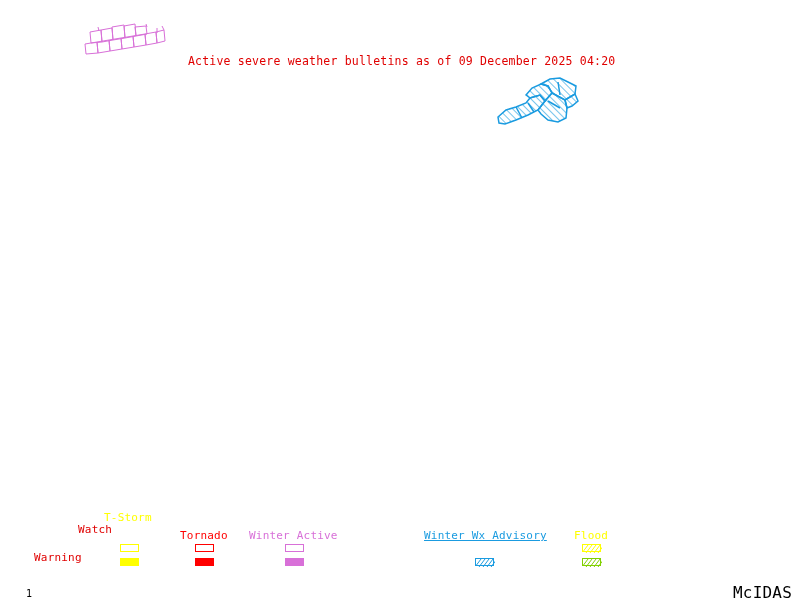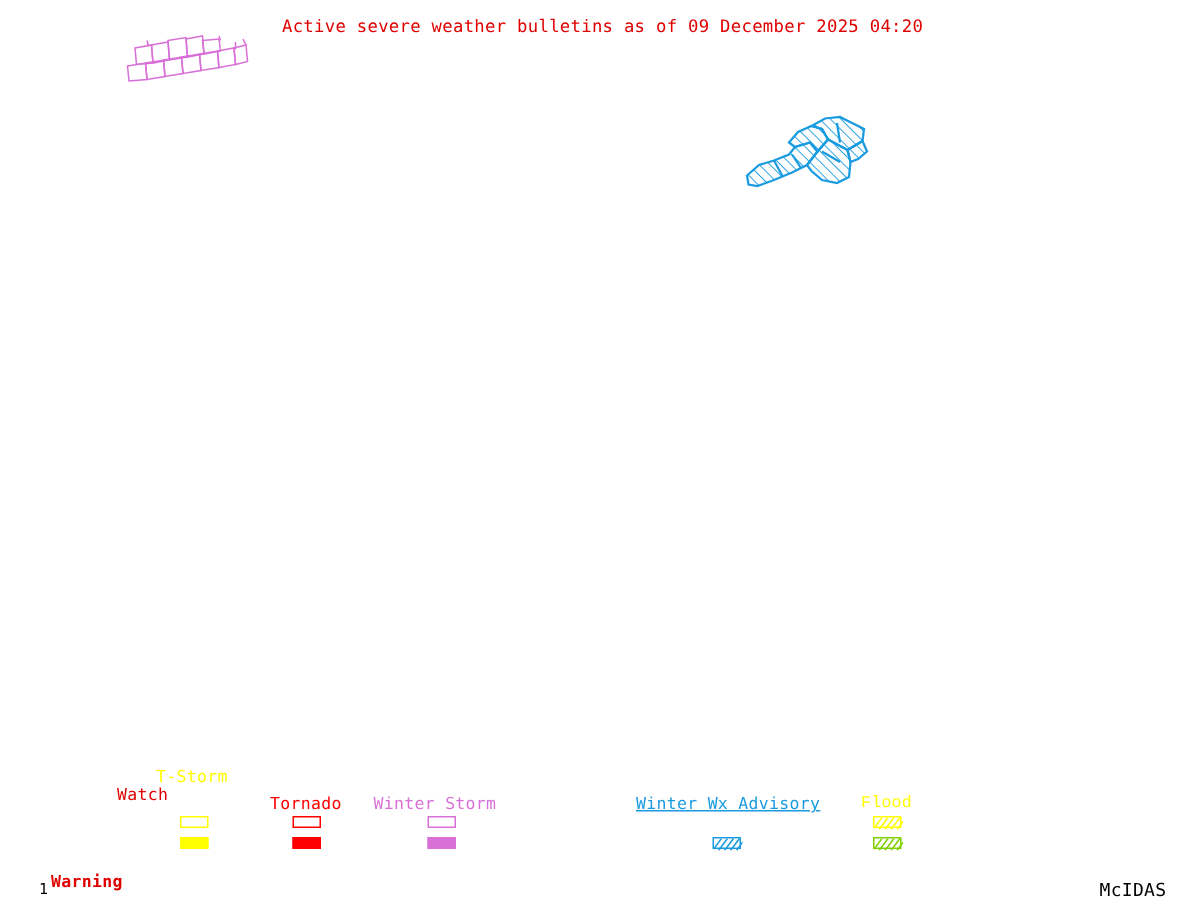--- a/index.html
+++ b/index.html
@@ -28,26 +28,26 @@
       position: absolute;
       width: 19px;
       height: 8px;
       box-sizing: border-box;
     }
     .swatch.outline { border: 1px solid; background: transparent; }
     .swatch.filled { border: 1px solid; }
     .swatch.hatched { border: 1px solid; }
     .swatch svg { position: absolute; left: 0; top: 0; }
     #frame-number { left: 26px; top: 588px; color: #000; font-size: 10px; }
-    #mcidas-label { left: 733px; top: 587px; color: #000; font-size: 12px; }
+    #mcidas-label { left: 733px; top: 587px; color: #000; font-size: 16px; }
   </style>
 </head>
 <body>
 
-<div id="title" class="txt" style="color: rgb(224, 0, 0);">Active severe weather bulletins as of 09 December 2025 04:20</div>
+<div id="title" class="txt" style="color: rgb(224, 0, 0); margin-top: 44px;">Active severe weather bulletins as of 09 December 2025 04:20</div>
 
 <svg id="map-svg" width="800" height="600">
   <defs>
     <pattern id="hatch-blue" patternUnits="userSpaceOnUse" width="5" height="5" patternTransform="rotate(-45)">
       <line x1="0" y1="0" x2="0" y2="5" stroke="#1a9be0" stroke-width="1.2"></line>
     </pattern>
   </defs>
 
   <g fill="none" stroke="#d870d8" stroke-width="1">
     <polygon points="85,44 97,42 98,53 86,54"></polygon>
@@ -75,48 +75,48 @@
     <polygon points="545,101 552,93 565,100 567,108 566,118 558,122 548,120 541,114 538,110"></polygon>
     <polygon points="565,100 575,94 578,101 572,106 567,108"></polygon>
     <polyline fill="none" points="516,107 522,118"></polyline>
     <polyline fill="none" points="528,103 534,112"></polyline>
     <polyline fill="none" points="558,82 560,95"></polyline>
     <polyline fill="none" points="548,101 560,108"></polyline>
   </g>
 </svg>
 
 <div class="txt" style="left:34px; top:524px; color:#e00000;margin-left:44px;">Watch</div>
-<div class="txt" style="left:34px; top:582px; color:#e00000;font-weight:bold;">Warning</div>
+<div class="txt" style="left:34px; top:552px; color:#e00000;">Warning</div>
 
 <div class="txt" style="left:104px; top:512px; color:#ffff00;">T-Storm</div>
 <div class="swatch outline" style="left:120px; top:544px; border-color:#ffff00;"></div>
 <div class="swatch filled" style="left:120px; top:558px; border-color:#ffff00; background:#ffff00;"></div>
 
 <div class="txt" style="left:180px; top:530px; color:#ff0000;text-align:right;">Tornado</div>
 <div class="swatch outline" style="left:195px; top:544px; border-color:#ff0000;"></div>
 <div class="swatch filled" style="left:195px; top:558px; border-color:#ff0000; background:#ff0000;"></div>
 
-<div class="txt" style="left:249px; top:530px; color:#d870d8;">Winter Storm</div>
+<div class="txt" style="left:249px; top:530px; color:#d870d8;">Winter Active</div>
 <div class="swatch outline" style="left:285px; top:544px; border-color:#d870d8;"></div>
 <div class="swatch filled" style="left:285px; top:558px; border-color:#d870d8; background:#d870d8;"></div>
 
 <div class="txt" style="left:424px; top:530px; color:#1a9be0;text-decoration:underline;">Winter Wx Advisory</div>
 <div class="swatch hatched" style="left:475px; top:558px; border-color:#1a9be0;">
   <svg width="19" height="8">
     <g stroke="#1a9be0" stroke-width="1">
       <line x1="-1" y1="8" x2="5" y2="0"></line>
         <line x1="3" y1="8" x2="9" y2="0"></line>
       <line x1="7" y1="8" x2="13" y2="0"></line>
         <line x1="11" y1="8" x2="17" y2="0"></line>
       <line x1="15" y1="8" x2="21" y2="0"></line>
     </g>
   </svg>
 </div>
 
-<div class="txt" style="left:574px; top:530px; color:#ffff00;font-family:Liberation Mono, monospace;">Flood</div>
+<div class="txt" style="left:574px; top:530px; color:#ffff00;">Flood</div>
 <div class="swatch hatched" style="left:582px; top:544px; border-color:#ffff00;">
   <svg width="19" height="8">
     <g stroke="#ffff00" stroke-width="1">
       <line x1="-1" y1="8" x2="5" y2="0"></line>
         <line x1="3" y1="8" x2="9" y2="0"></line>
       <line x1="7" y1="8" x2="13" y2="0"></line>
         <line x1="11" y1="8" x2="17" y2="0"></line>
       <line x1="15" y1="8" x2="21" y2="0"></line>
     </g>
   </svg>

